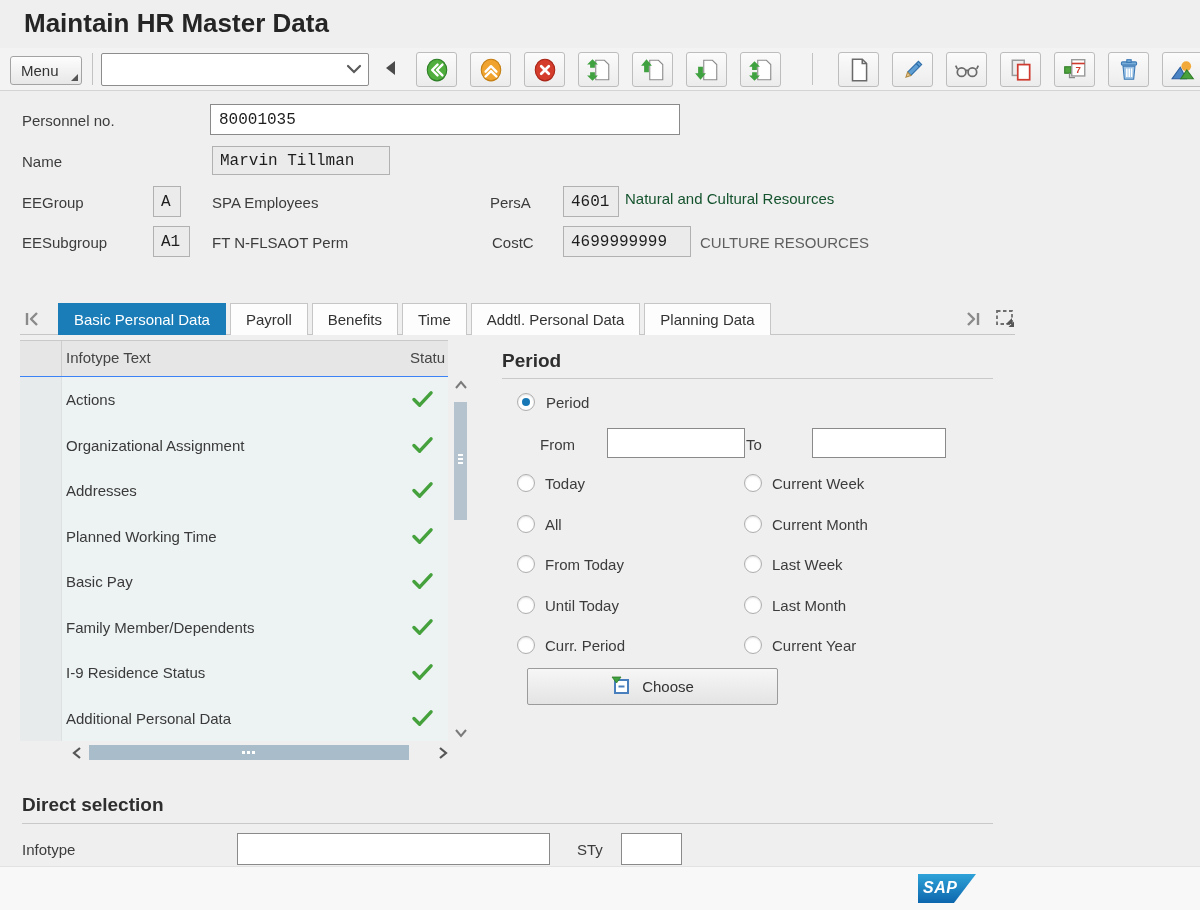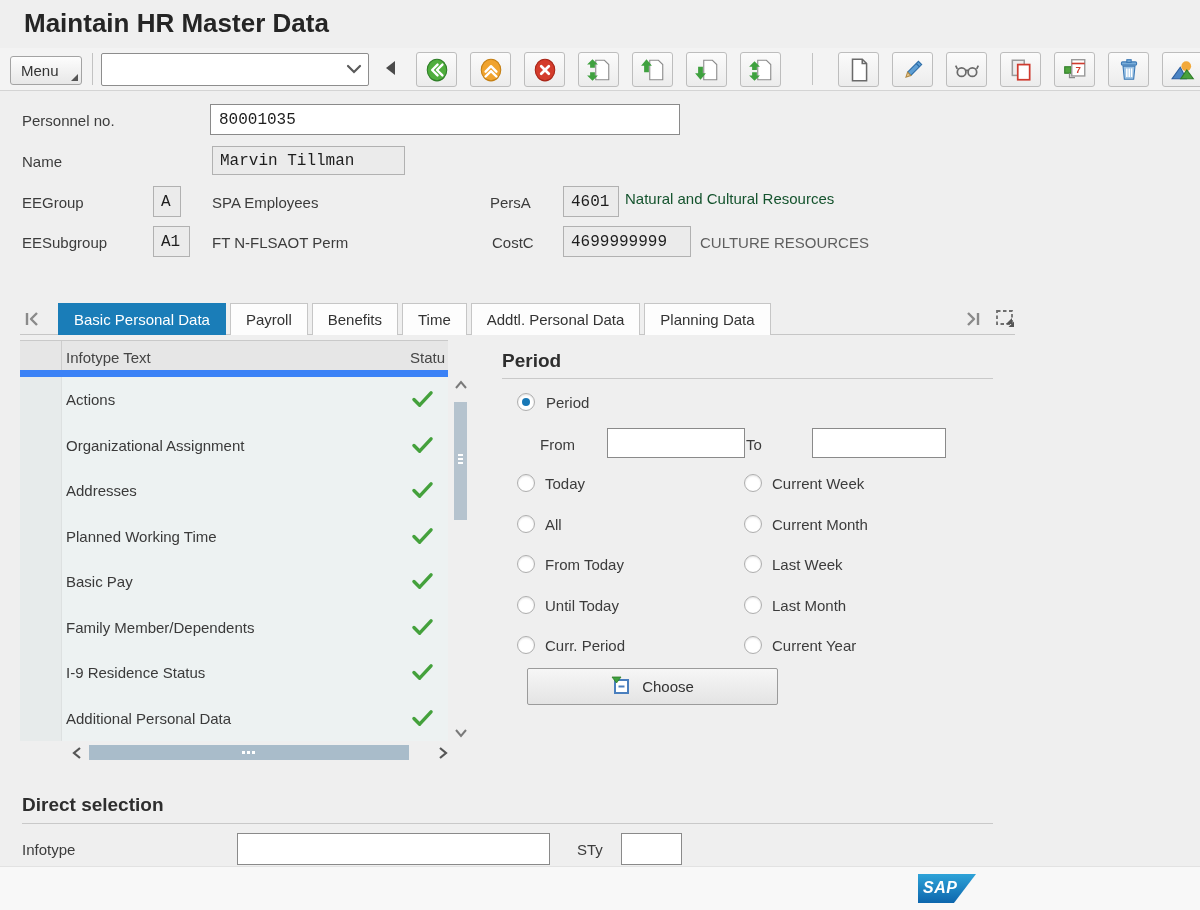--- a/index.html
+++ b/index.html
@@ -27,21 +27,21 @@
   .ro-field { position:absolute; background:#ebebeb; border:1px solid #b1b1b1; font-size:16px; color:#1d1d1d; padding-left:7px; display:flex; align-items:center; }
   .edit-field { position:absolute; background:#fff; border:1px solid #8a8a8a; font-size:16px; color:#1d1d1d; padding-left:8px; outline:none; }
 
   
   #tab-underline { left:20px; top:334px; width:995px; height:1px; background:#c6c6c6; }
   #tabs { left:58px; top:303px; height:32px; display:flex; gap:4px; z-index:2; }
   .tab { height:32px; line-height:32px; padding:0 15px; font-size:15px; background:#fdfdfd; border:1px solid #c6c6c6; border-bottom:none; color:#333; cursor:pointer; white-space:nowrap; }
   .tab.active { background:#1a7db8; border-color:#1a7db8; color:#fff; }
 
   
-  #it-header { left:20px; top:340px; width:428px; height:37px; background:#e6e6e6; border-top:1px solid #c9c9c9; border-bottom:7px solid #3b82f6; }
+  #it-header { left:20px; top:340px; width:428px; height:37px; background:#e6e6e6; border-top:1px solid #c9c9c9; border-bottom:1px solid #3b82f6; }
   #it-header .selcol { position:absolute; left:0; top:0; width:42px; height:100%; border-right:1px solid #cdcdcd; }
   #it-header .h1 { position:absolute; left:46px; top:8px; font-size:15px; color:#454545; }
   #it-header .h2 { position:absolute; right:3px; top:8px; font-size:15px; color:#454545; }
   #it-body { left:20px; top:377px; width:428px; height:364px; background:#edf2f2; display:flex; flex-direction:column; }
   #it-body .selstrip { position:absolute; left:0; top:0; width:42px; height:100%; background:#e7ebeb; border-right:1px solid #dde1e1; }
   .it-row { flex:1; display:flex; align-items:center; justify-content:space-between; padding:0 14px 0 46px; cursor:pointer; position:relative; z-index:1; }
   .it-row .txt { font-size:15px; color:#3a3a3a; white-space:nowrap; }
 
   
   #vscroll { left:451px; top:380px; width:20px; height:358px; }
@@ -187,21 +187,21 @@
         <polygon points="10,20 15.5,12 21.5,20" fill="#49a13c" stroke="#2e7d27"></polygon>
       </svg>
   </button>
 </div>
 
 <div>
   <div class="abs lbl" style="left:22px; top:112px">Personnel no.</div>
   <input class="edit-field mono" style="left: 210px; top: 104px; width: 470px; height: 31px; font-family: Liberation Mono, monospace;" value="80001035">
 
   <div class="abs lbl" style="left:22px; top:153px">Name</div>
-  <div class="ro-field mono" style="left:212px; top:146px; width:193px; height:29px; font-size:16px">Marvin Tillman</div>
+  <div class="ro-field mono" style="left:212px; top:146px; width:178px; height:29px; font-size:16px">Marvin Tillman</div>
 
   <div class="abs lbl" style="left:22px; top:194px">EEGroup</div>
   <div class="ro-field mono" style="left:153px; top:186px; width:28px; height:31px">A</div>
   <div class="abs lbl" style="left:212px; top:194px">SPA Employees</div>
   <div class="abs lbl" style="left:490px; top:194px">PersA</div>
   <div class="ro-field mono" style="left:563px; top:186px; width:56px; height:31px">4601</div>
   <div class="abs lbl" style="left:625px; top:190px; color:#14532d">Natural and Cultural Resources</div>
 
   <div class="abs lbl" style="left:22px; top:234px">EESubgroup</div>
   <div class="ro-field mono" style="left:153px; top:226px; width:37px; height:31px">A1</div>

